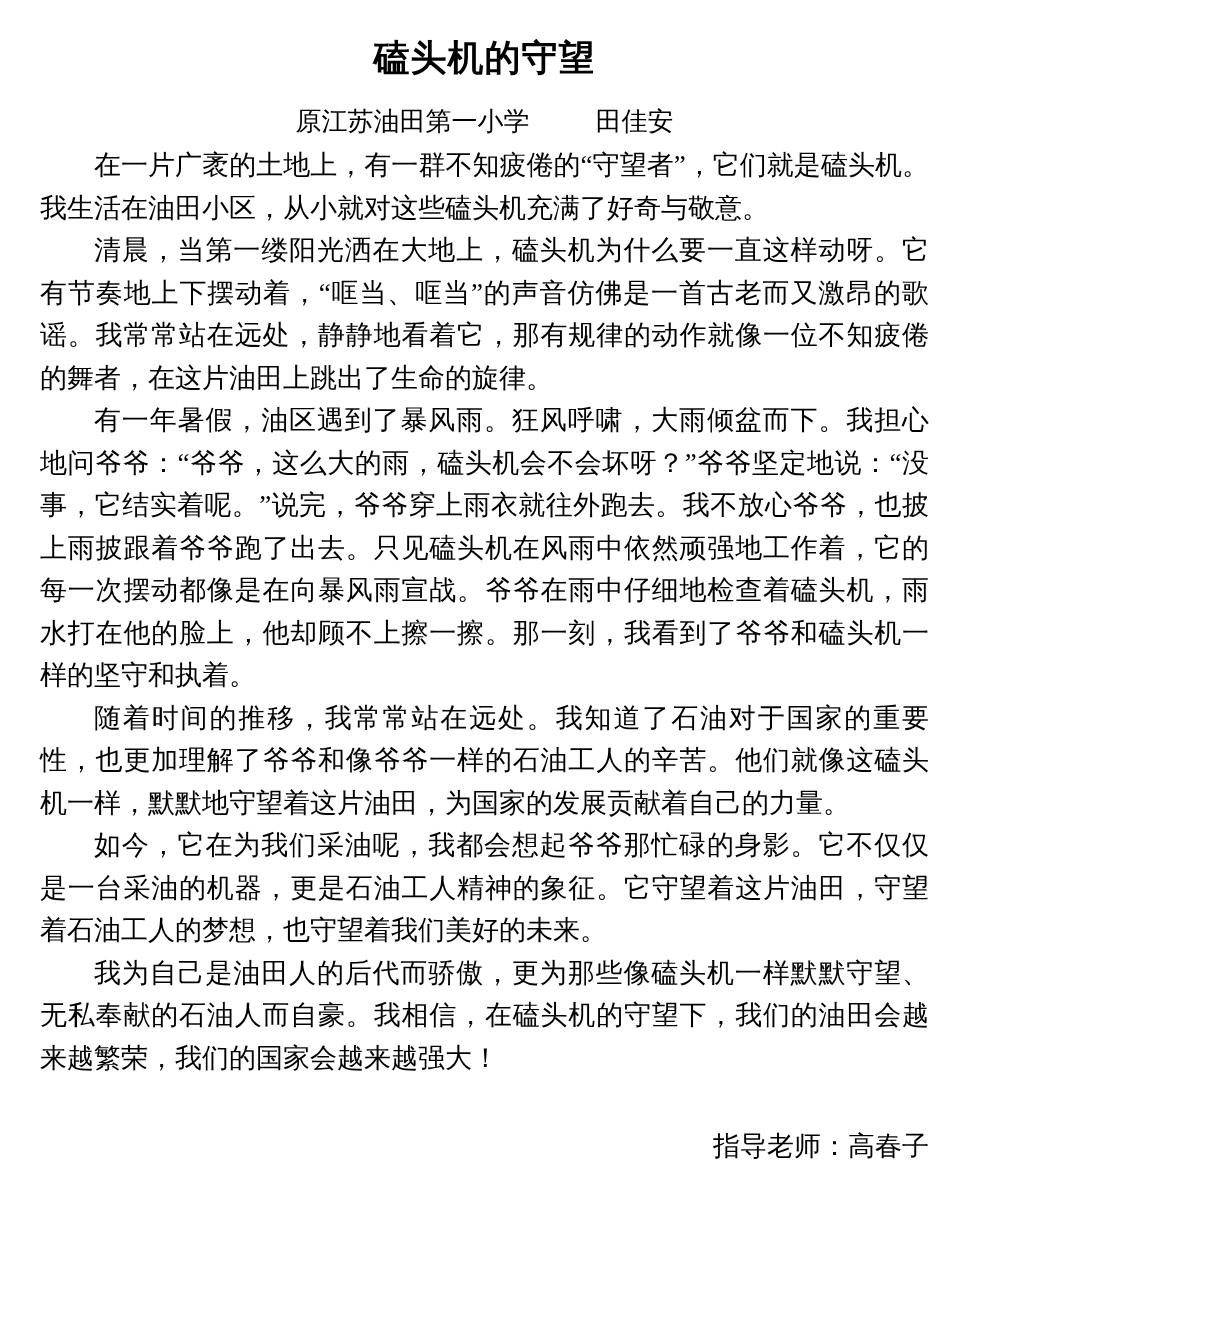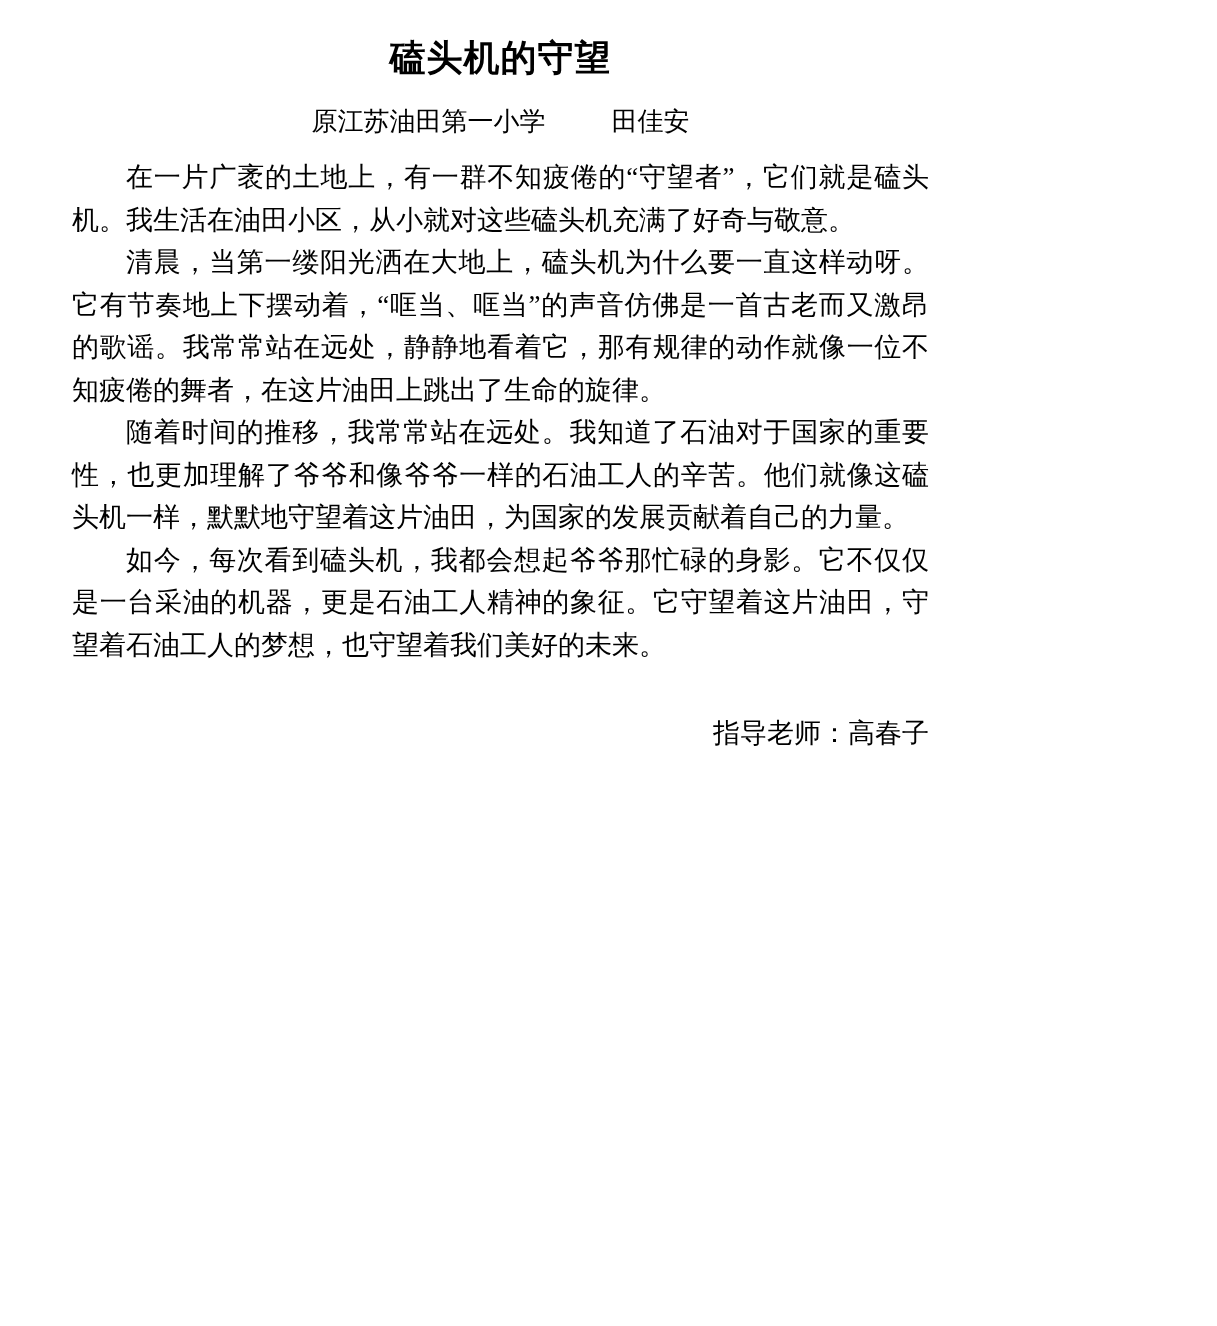--- a/index.html
+++ b/index.html
@@ -11,41 +11,41 @@
     width: 1217px;
     height: 1326px;
     overflow: hidden;
     font-family: "Liberation Serif", "DejaVu Serif", serif;
     color: #000000;
   }
   .page {
     box-sizing: border-box;
     width: 981px;
     height: 1326px;
-    padding: 34px 52px 0 72px;
+    padding: 34px 52px 0 40px;
   }
   .doc-title {
     margin: 0;
     text-align: center;
     font-size: 36px;
     font-weight: bold;
     line-height: 48px;
     letter-spacing: 1px;
   }
   .byline {
     margin-top: 24px;
     display: flex;
     justify-content: center;
     align-items: baseline;
     gap: 66px;
     font-size: 26px;
     line-height: 32px;
   }
   .content {
-    margin-top: 18px;
+    margin-top: 6px;
   }
   .content p {
     margin: 0;
     font-size: 27px;
     line-height: 42.5px;
     text-align: justify;
     text-justify: inter-ideograph;
     text-indent: 2em;
   }
   .teacher-credit {
@@ -63,19 +63,21 @@
   <h1 class="doc-title">磕头机的守望</h1>
 
   <div class="byline">
     <span>原江苏油田第一小学</span>
     <span>田佳安</span>
   </div>
 
   <div class="content">
     <p>在一片广袤的土地上，有一群不知疲倦的“守望者”，它们就是磕头机。我生活在油田小区，从小就对这些磕头机充满了好奇与敬意。</p>
     <p>清晨，当第一缕阳光洒在大地上，磕头机为什么要一直这样动呀。它有节奏地上下摆动着，“哐当、哐当”的声音仿佛是一首古老而又激昂的歌谣。我常常站在远处，静静地看着它，那有规律的动作就像一位不知疲倦的舞者，在这片油田上跳出了生命的旋律。</p>
+    <p>有一年暑假，油区遇到了暴风雨。狂风呼啸，大雨倾盆而下。我担心地问爷爷：“爷爷，这么大的雨，磕头机会不会坏呀？”爷爷坚定地说：“没事，它结实着呢。”说完，爷爷穿上雨衣就往外跑去。我不放心爷爷，也披上雨披跟着爷爷跑了出去。只见磕头机在风雨中依然顽强地工作着，它的每一次摆动都像是在向暴风雨宣战。爷爷在雨中仔细地检查着磕头机，雨水打在他的脸上，他却顾不上擦一擦。那一刻，我看到了爷爷和磕头机一样的坚守和执着。</p>
     <p>随着时间的推移，我常常站在远处。我知道了石油对于国家的重要性，也更加理解了爷爷和像爷爷一样的石油工人的辛苦。他们就像这磕头机一样，默默地守望着这片油田，为国家的发展贡献着自己的力量。</p>
-    <p>如今，每次看到磕头机，我都会想起爷爷那忙碌的身影。它不仅仅是一台采油的机器，更是石油工人精神的象征。它守望着这片油田，守望着石油工人的梦想，也守望着我们美好的未来。</p>
+    <p>如今，它在为我们采油呢，我都会想起爷爷那忙碌的身影。它不仅仅是一台采油的机器，更是石油工人精神的象征。它守望着这片油田，守望着石油工人的梦想，也守望着我们美好的未来。</p>
+    <p>我为自己是油田人的后代而骄傲，更为那些像磕头机一样默默守望、无私奉献的石油人而自豪。我相信，在磕头机的守望下，我们的油田会越来越繁荣，我们的国家会越来越强大！</p>
   </div>
 
   <div class="teacher-credit">指导老师：高春子</div>
 
 </div>
 
 </body></html>

